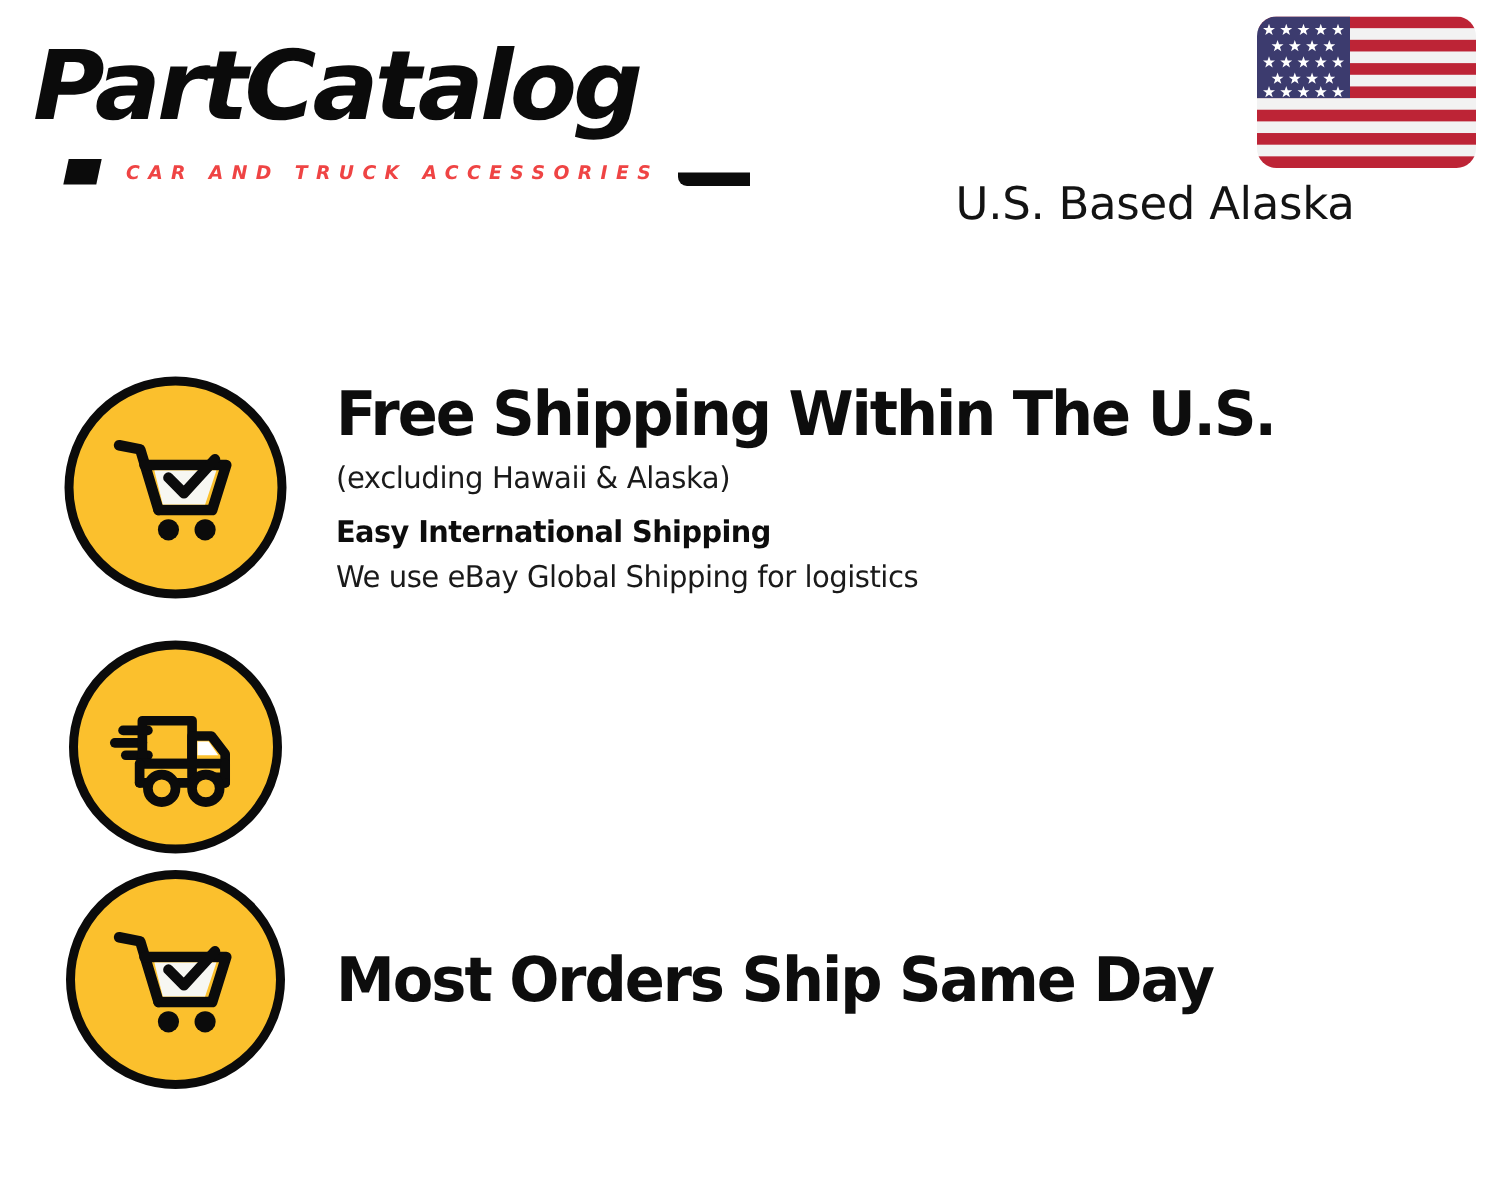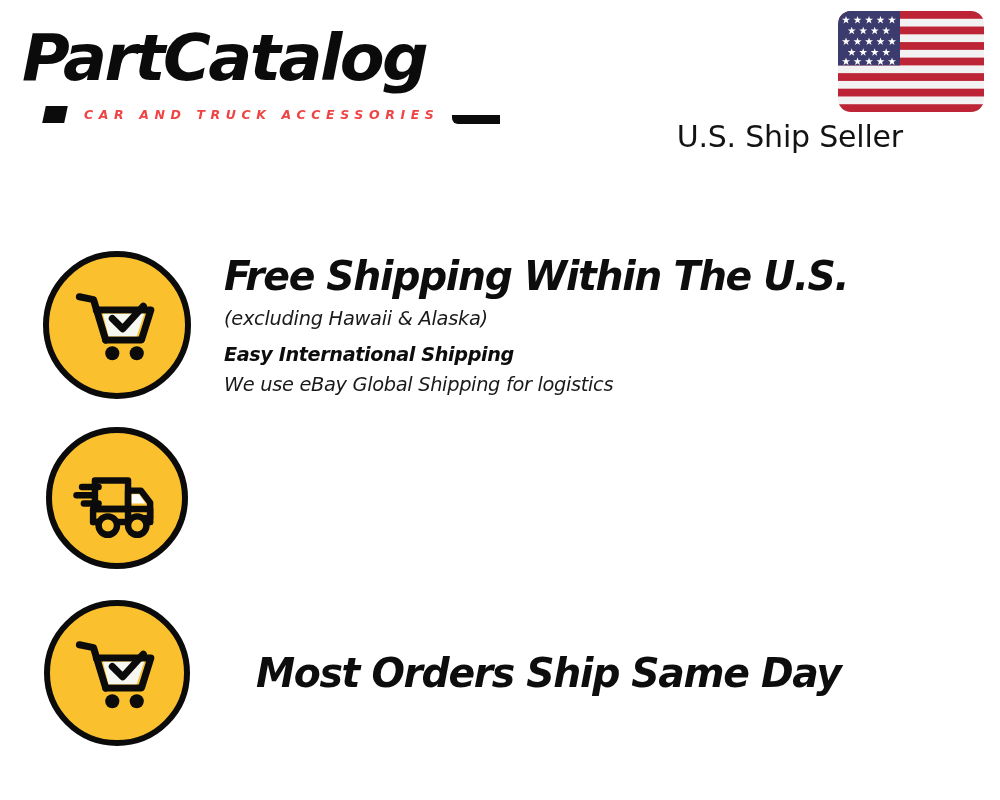--- a/index.html
+++ b/index.html
@@ -114,25 +114,24 @@
     top: 175px;
     width: 1000px;
     height: 625px;
   }
   .feature-row {
     position: absolute;
     left: 0;
     width: 1000px;
     display: flex;
     align-items: center;
-    font-style: italic;
   }
   .feature-row[data-row="0"] { top: 70px;  height: 160px; }
   .feature-row[data-row="1"] { top: 248px; height: 150px; }
-  .feature-row[data-row="2"] { top: 422px; height: 152px; gap: 32px; }
+  .feature-row[data-row="2"] { top: 402px; height: 152px; }
 
   .feature-icon {
     flex: 0 0 auto;
     position: relative;
     border-radius: 50%;
     background: #fbc02d;
     border: 6px solid #0b0b0b;
     box-sizing: border-box;
     display: flex;
     align-items: center;
@@ -264,21 +263,21 @@
           <use href="#starGlyph" x="8" y="50.5"></use>
           <use href="#starGlyph" x="19.5" y="50.5"></use>
           <use href="#starGlyph" x="31" y="50.5"></use>
           <use href="#starGlyph" x="42.5" y="50.5"></use>
           <use href="#starGlyph" x="54" y="50.5"></use>
         </g>
       </g>
     </svg>
   </div>
 
-  <div id="seller-note">U.S. Ship Seller</div>
+  <div id="seller-note">U.S. Based Alaska</div>
 </div>
 
 <div id="features">
 
   <div class="feature-row" data-row="0">
     <div class="feature-icon">
       <svg viewBox="0 0 100 100" xmlns="http://www.w3.org/2000/svg">
         <g fill="none" stroke="#0b0b0b" stroke-width="7.5" stroke-linecap="round" stroke-linejoin="round">
           <path d="M10 20 L25 23 L38 66"></path>
           <path d="M28 34 L86 34 L76 66 L38 66"></path>

